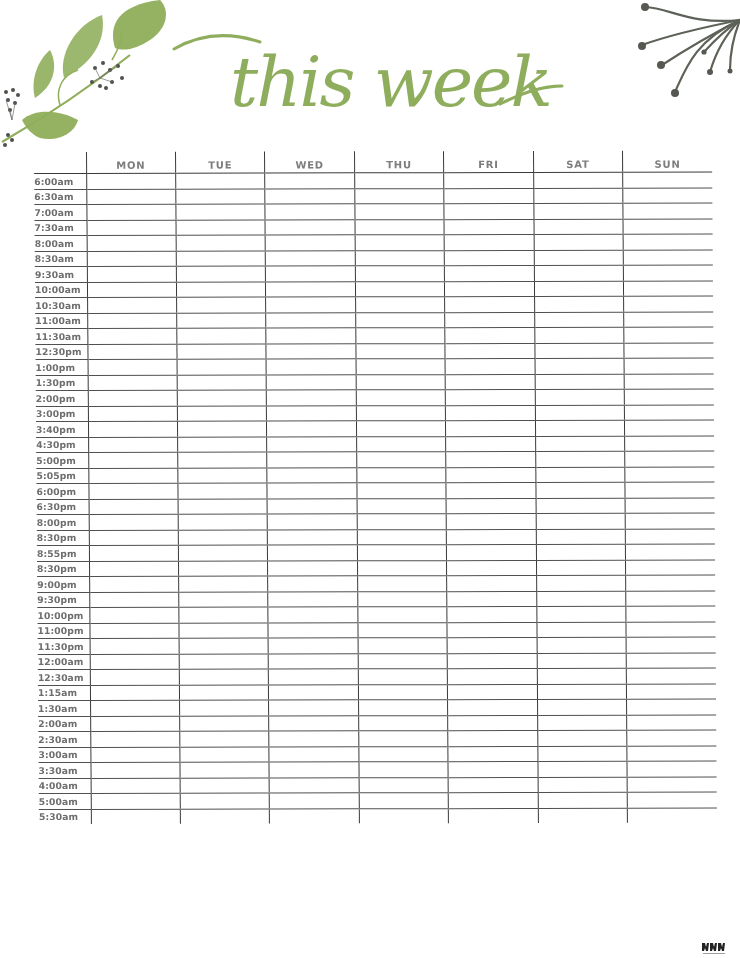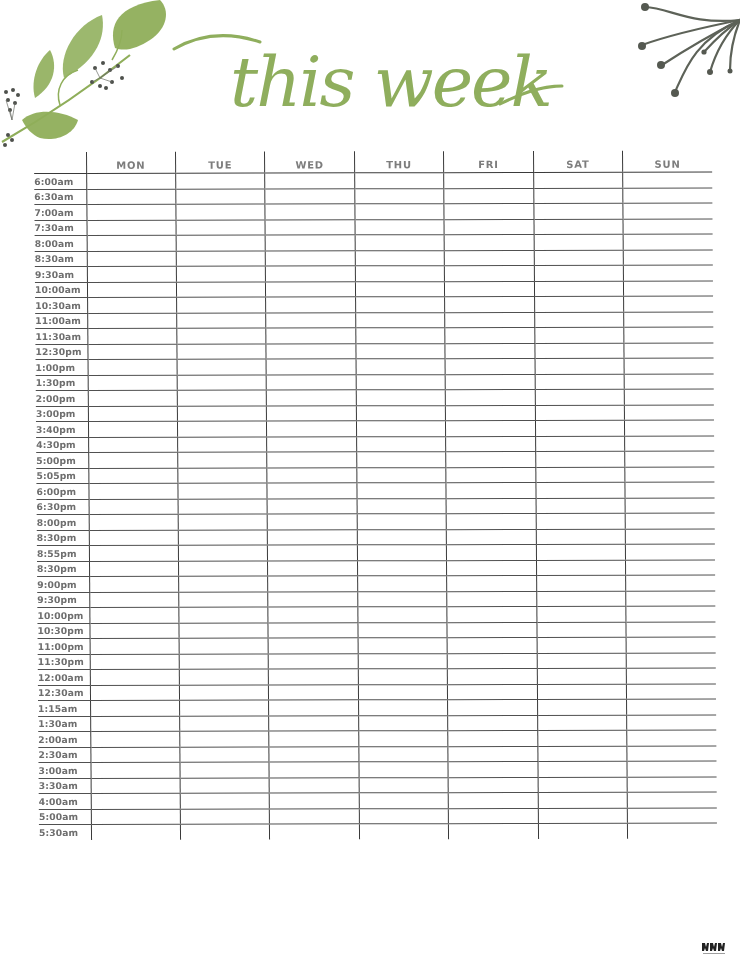--- a/index.html
+++ b/index.html
@@ -399,30 +399,20 @@
           <td class="time">10:00pm</td>
           <td></td>
           <td></td>
           <td></td>
           <td></td>
           <td></td>
           <td></td>
           <td></td>
         </tr>
         <tr>
-          <td class="time">10:30pm</td>
-          <td></td>
-          <td></td>
-          <td></td>
-          <td></td>
-          <td></td>
-          <td></td>
-          <td></td>
-        </tr>
-        <tr>
           <td class="time">11:00pm</td>
           <td></td>
           <td></td>
           <td></td>
           <td></td>
           <td></td>
           <td></td>
           <td></td>
         </tr>
         <tr>

